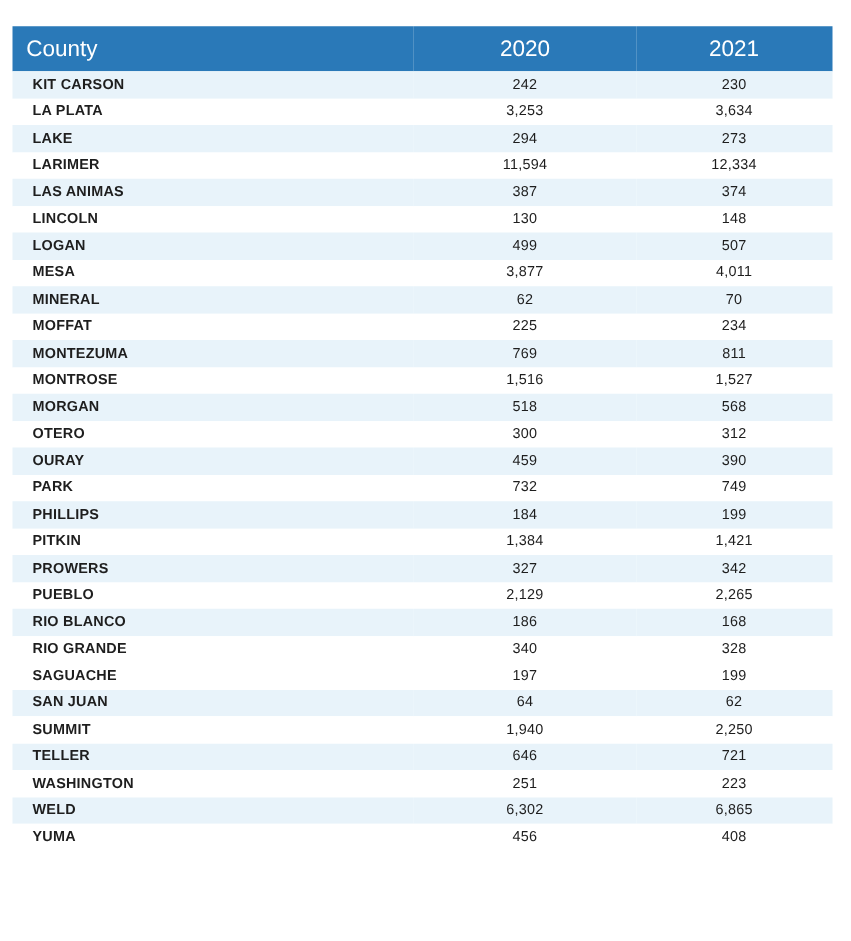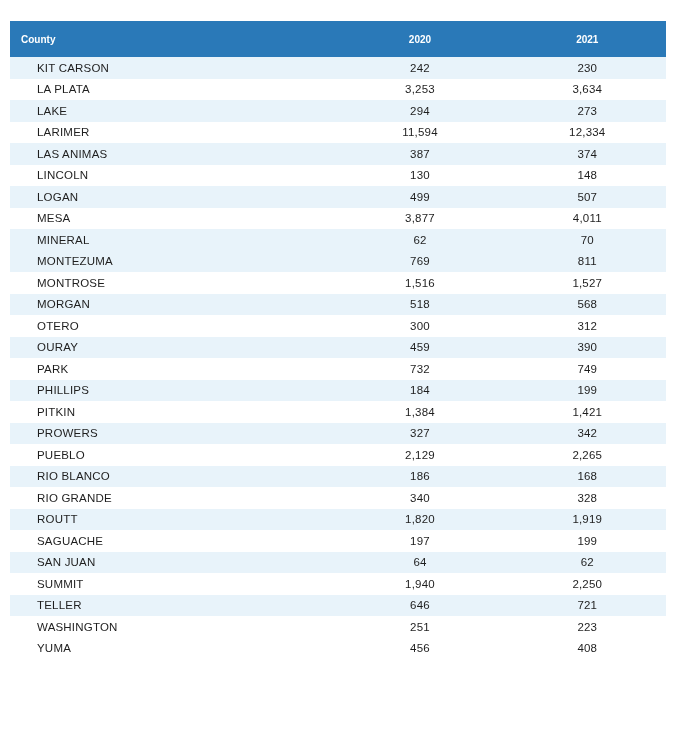--- a/index.html
+++ b/index.html
@@ -23,35 +23,35 @@
     width: 100%;
     border-collapse: collapse;
     table-layout: fixed;
   }
   col.col-county { width: 49%; }
   col.col-2020  { width: 27%; }
   col.col-2021  { width: 24%; }
   .data-table thead th {
     background: var(--header-bg);
     color: var(--header-text);
-    font-size: 10px;
-    font-weight: bold;
+    font-size: 18px;
+    font-weight: normal;
     height: 36px;
     vertical-align: middle;
   }
   .data-table thead th.county { text-align: left; padding-left: 11px; }
   .data-table thead th.num    { text-align: center; margin-top: 24px; }
   .data-table tbody td {
     height: 21.5px;
     font-size: 11.5px;
     color: var(--body-text);
     vertical-align: middle;
     letter-spacing: 0.2px;
   }
-  .data-table tbody td.county { text-align: left; padding-left: 27px; }
+  .data-table tbody td.county { text-align: left; padding-left: 16px; font-weight: bold; }
   .data-table tbody td.num    { text-align: center; }
   .data-table tbody tr        { background: var(--row-bg); }
   .data-table tbody tr.alt    { background: var(--row-alt-bg); }
 </style>
 </head>
 <body>
 
 <div class="table-wrap">
   <table class="data-table">
     <colgroup>
@@ -105,20 +105,25 @@
         <tr>
           <td class="county">MESA</td>
           <td class="num">3,877</td>
           <td class="num">4,011</td>
         </tr>
         <tr class="alt">
           <td class="county">MINERAL</td>
           <td class="num">62</td>
           <td class="num">70</td>
         </tr>
+        <tr>
+          <td class="county">MOFFAT</td>
+          <td class="num">225</td>
+          <td class="num">234</td>
+        </tr>
         <tr class="alt">
           <td class="county">MONTEZUMA</td>
           <td class="num">769</td>
           <td class="num">811</td>
         </tr>
         <tr>
           <td class="county">MONTROSE</td>
           <td class="num">1,516</td>
           <td class="num">1,527</td>
         </tr>
@@ -165,25 +170,20 @@
         <tr class="alt">
           <td class="county">RIO BLANCO</td>
           <td class="num">186</td>
           <td class="num">168</td>
         </tr>
         <tr>
           <td class="county">RIO GRANDE</td>
           <td class="num">340</td>
           <td class="num">328</td>
         </tr>
-        <tr class="alt">
-          <td class="county">ROUTT</td>
-          <td class="num">1,820</td>
-          <td class="num">1,919</td>
-        </tr>
         <tr>
           <td class="county">SAGUACHE</td>
           <td class="num">197</td>
           <td class="num">199</td>
         </tr>
         <tr class="alt">
           <td class="county">SAN JUAN</td>
           <td class="num">64</td>
           <td class="num">62</td>
         </tr>
@@ -194,20 +194,25 @@
         </tr>
         <tr class="alt">
           <td class="county">TELLER</td>
           <td class="num">646</td>
           <td class="num">721</td>
         </tr>
         <tr>
           <td class="county">WASHINGTON</td>
           <td class="num">251</td>
           <td class="num">223</td>
+        </tr>
+        <tr class="alt">
+          <td class="county">WELD</td>
+          <td class="num">6,302</td>
+          <td class="num">6,865</td>
         </tr>
         <tr>
           <td class="county">YUMA</td>
           <td class="num">456</td>
           <td class="num">408</td>
         </tr>
       </tbody>
   </table>
 </div>
 

